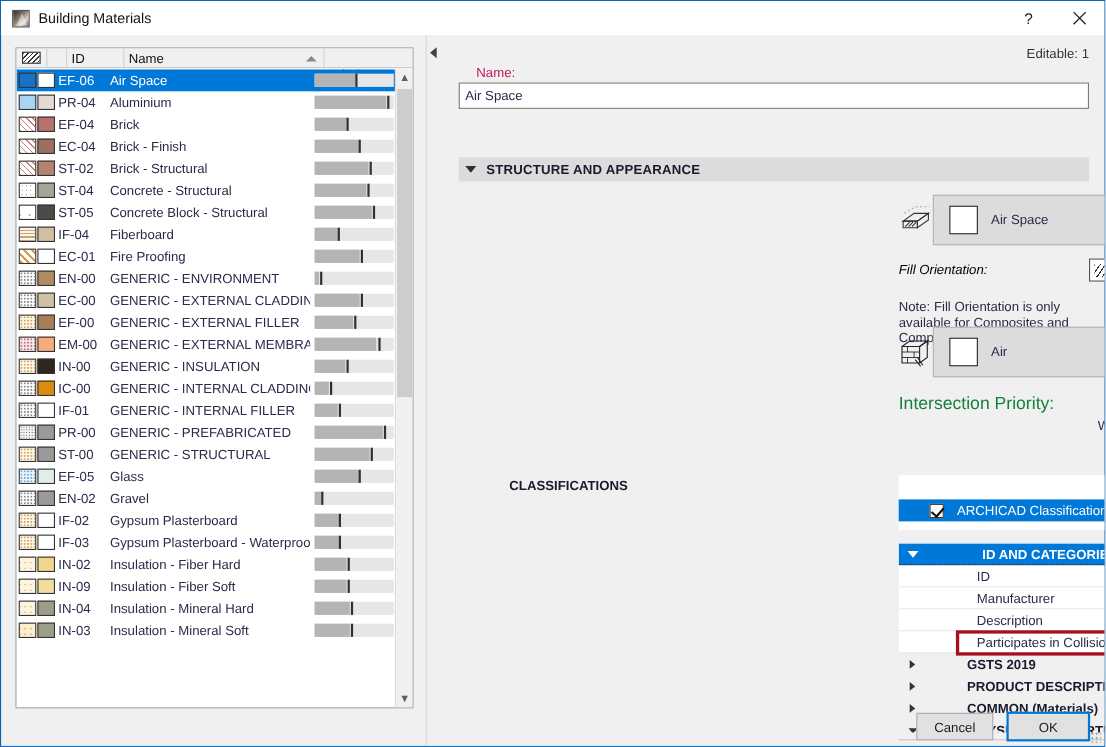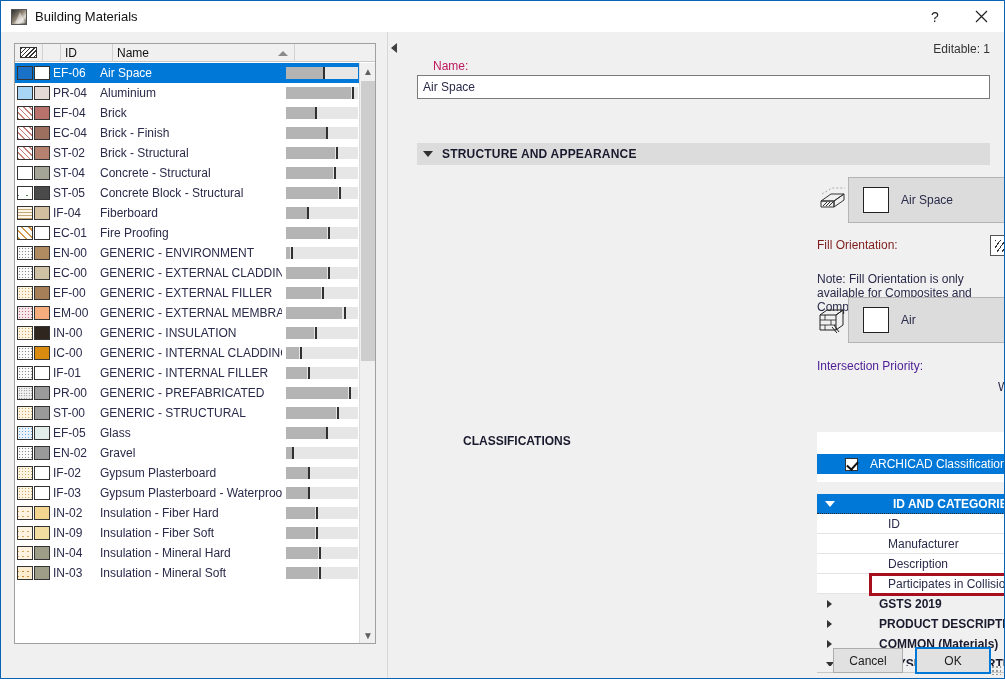--- a/index.html
+++ b/index.html
@@ -163,31 +163,31 @@
   }
   .mat-sw { width: 26px; height: 26px; background:#fff; border:1px solid #222; margin-left: 14px; flex:none;}
   .mat-label { margin-left: 12px; font-size:12px; color:#2a2a4a; }
   #mat-fill-box { top: 145px; }
   #mat-surface-box { top: 265px; }
 
   .lead-ico { position:absolute; left: 414px; width: 30px; height: 30px; }
   #fill-ico { top: 153px; }
   #surf-ico { top: 273px; }
 
-  #fill-orient-label { position:absolute; left: 414px; top: 206px; font-size:12px; color:#7f1d1d; }
+  #fill-orient-label { position:absolute; left: 414px; top: 206px; font-size:12px; color:#000000;font-style:italic; }
   #fill-orient-select {
     position:absolute; left: 587px; top: 203px; width: 400px; height: 21px;
     background:#fff;border:1px solid #555; display:flex;align-items:center;
     font-size:12px; color:#2a2a4a;
   }
   #fo-ico { width:15px;height:12px;margin-left:4px;margin-right:5px;
     background: repeating-linear-gradient(125deg,#333 0 1px,#fff 1px 4px);}
   #fo-note { position:absolute; left: 414px; top: 240px; font-size:12px; color:#2a2a4a; }
 
-  #ip-label { position:absolute; left:414px; top: 327px; font-size:12px;color:#4c1d95;}
+  #ip-label { position:absolute; left:414px; top: 327px; font-size:16px;color:#15803d;}
   #ip-weak { position:absolute; left: 595px; top: 348px; font-size:12px;color:#2a2a4a;}
 
   
   #cls-area { position:absolute; left: 414px; top: 400px; width: 573px; height: 50px; background:#fff;
     border:0; }
   #cls-header { position:absolute; left: 60px; top: 402px; font-size:12px; font-weight:bold; color:#1a1a2e; }
   #cls-row { position:absolute; left: 414px; top: 422px; width: 558px; height: 20px; background:#0078d7;
     display:flex; align-items:center; color:#fff; font-size:12px; }
   #cls-check { width:13px;height:13px;background:#fff;border:1px solid #333;margin-left:28px;flex:none;position:relative;}
   #cls-check:after{content:"";position:absolute;left:3px;top:0px;width:5px;height:9px;

